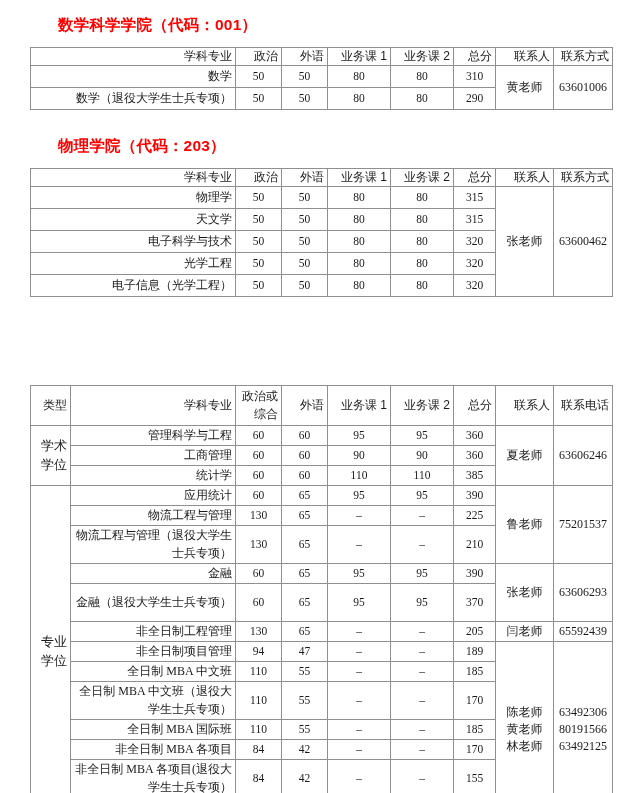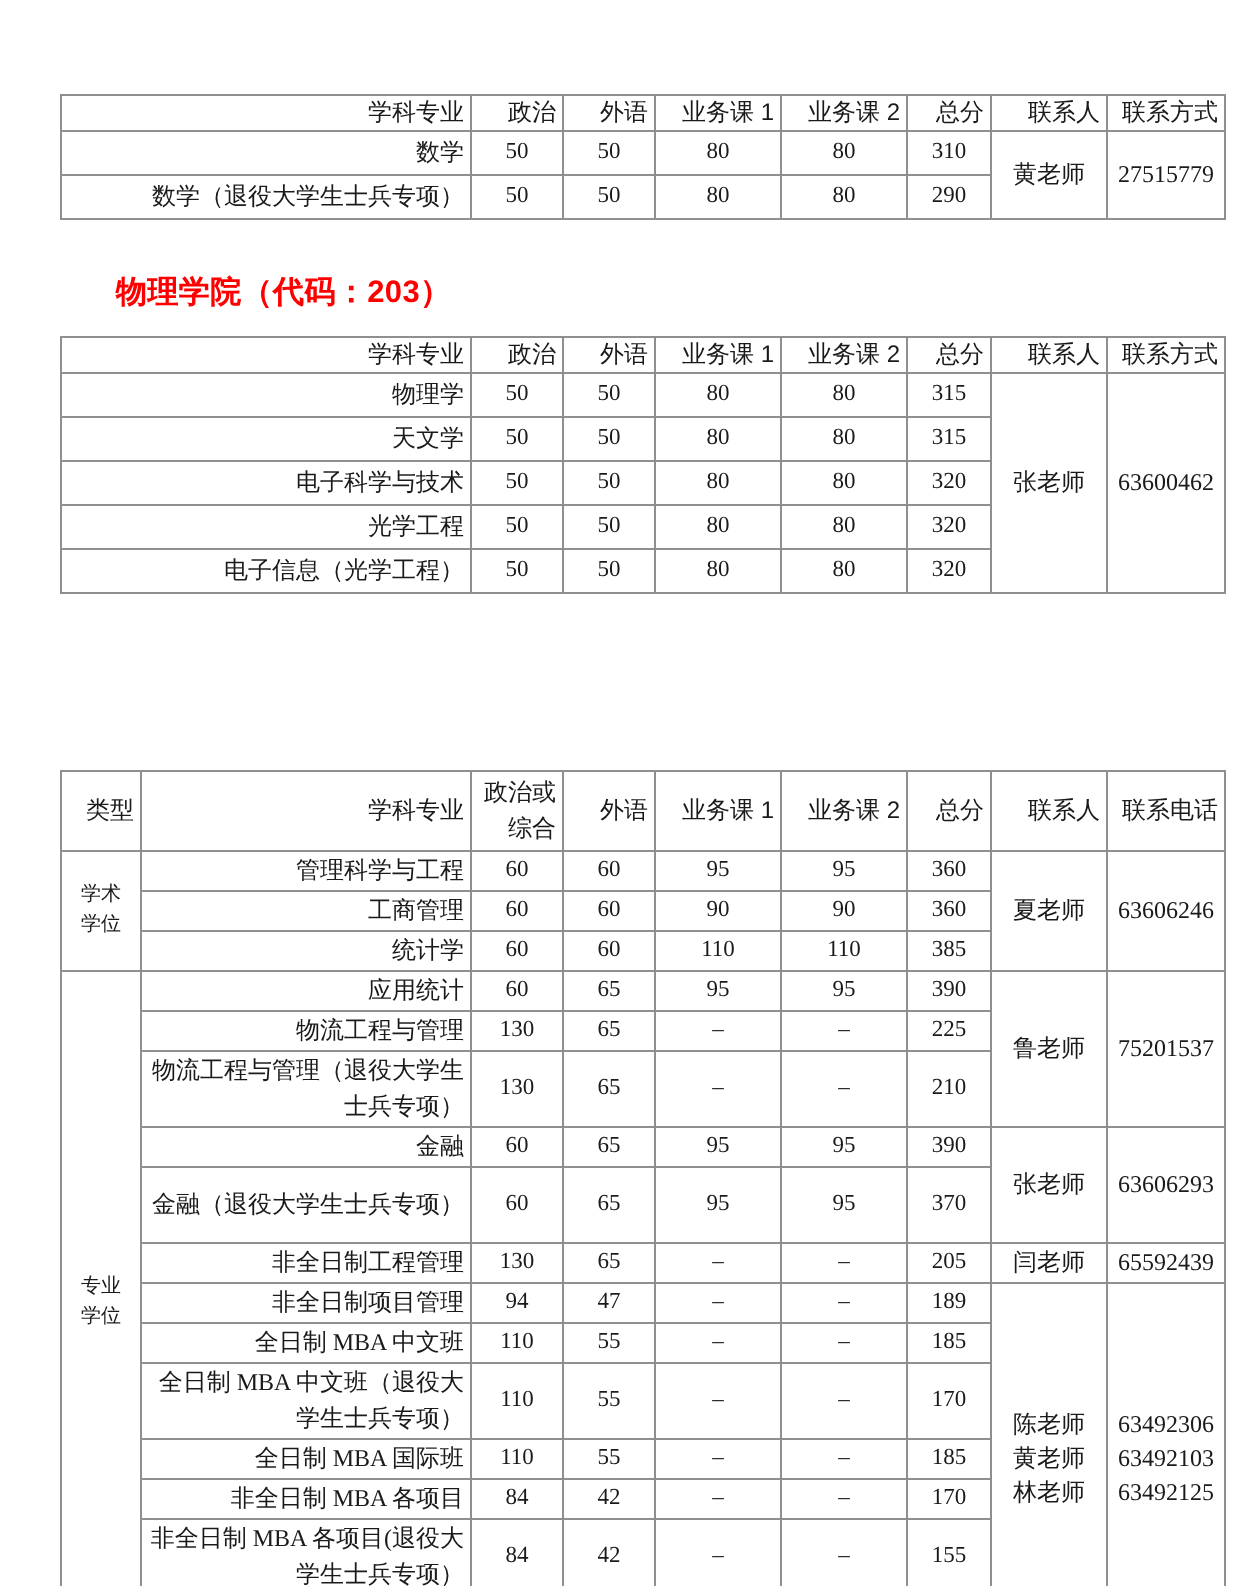--- a/index.html
+++ b/index.html
@@ -54,39 +54,40 @@
     font-size: 12px;
   }
   .c { text-align: center; }
   .l { text-align: right; padding-left: 6px; }
   .num { font-size: 11.5px; }
   .major { font-size: 12px; }
   .contact { font-size: 12px; text-align: center; }
   .typecell {
     font-family: Liberation Sans, sans-serif;
     font-weight: bold;
-    font-size: 10px;
-    text-align: center;
+    font-size: 13px;
+    text-align: right;
     line-height: 1.35;
   }
   .hdr-two { line-height: 1.2; }
   .stack { line-height: 1.5; }
 
   
   #table1 { left: 30px; top: 47px; width: 582px; }
   
   #table2 { left: 30px; top: 168px; width: 582px; }
   
   #table3 { left: 30px; top: 345px; width: 582px; margin-top: 40px; }
 </style>
 </head>
 <body>
 
 <div class="page">
 
+  <div class="section-title t1-title">数学科学学院（代码：001）</div>
 
   <table class="grid" id="table1">
     <colgroup>
       <col style="width:205px">
         <col style="width:46px">
         <col style="width:46px">
       <col style="width:63px">
         <col style="width:63px">
         <col style="width:42px">
       <col style="width:58px">
@@ -106,21 +107,21 @@
     </thead>
     <tbody>
       <tr style="height:22px">
         <td class="l major">数学</td>
         <td class="c num">50</td>
         <td class="c num">50</td>
         <td class="c num">80</td>
         <td class="c num">80</td>
         <td class="c num">310</td>
         <td class="contact" rowspan="2">黄老师</td>
-        <td class="contact" rowspan="2">27515779</td>
+        <td class="contact" rowspan="2">63601006</td>
       </tr>
       <tr style="height:22px">
         <td class="l major">数学（退役大学生士兵专项）</td>
         <td class="c num">50</td>
         <td class="c num">50</td>
         <td class="c num">80</td>
         <td class="c num">80</td>
         <td class="c num">290</td>
       </tr>
     </tbody>
@@ -327,21 +328,21 @@
         <td class="c num">–</td>
         <td class="c num">–</td>
         <td class="c num">189</td>
         <td class="contact stack" rowspan="7">
           <span>陈老师</span><br>
           <span>黄老师</span><br>
           <span>林老师</span>
         </td>
         <td class="contact stack" rowspan="7">
           <span>63492306</span><br>
-          <span>63492103</span><br>
+          <span>80191566</span><br>
           <span>63492125</span>
         </td>
       </tr>
       <tr style="height:20px">
         <td class="l major">全日制 MBA 中文班</td>
         <td class="c num">110</td>
         <td class="c num">55</td>
         <td class="c num">–</td>
         <td class="c num">–</td>
         <td class="c num">185</td>

